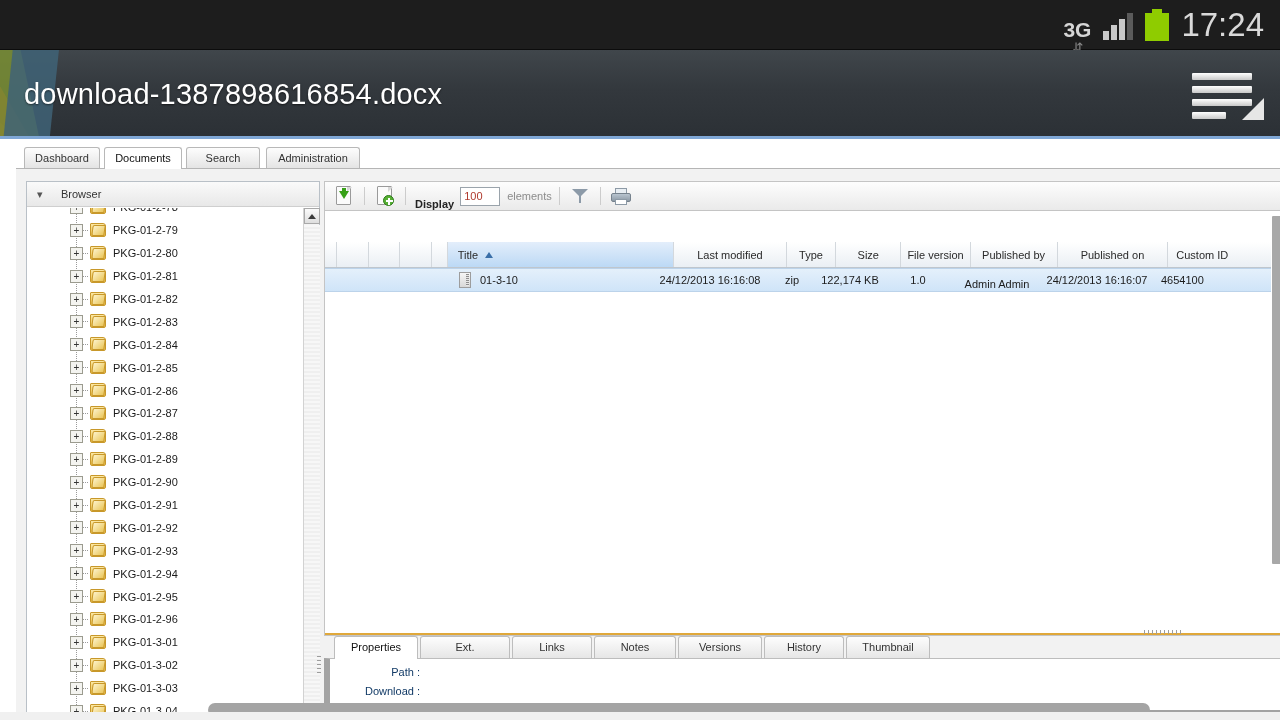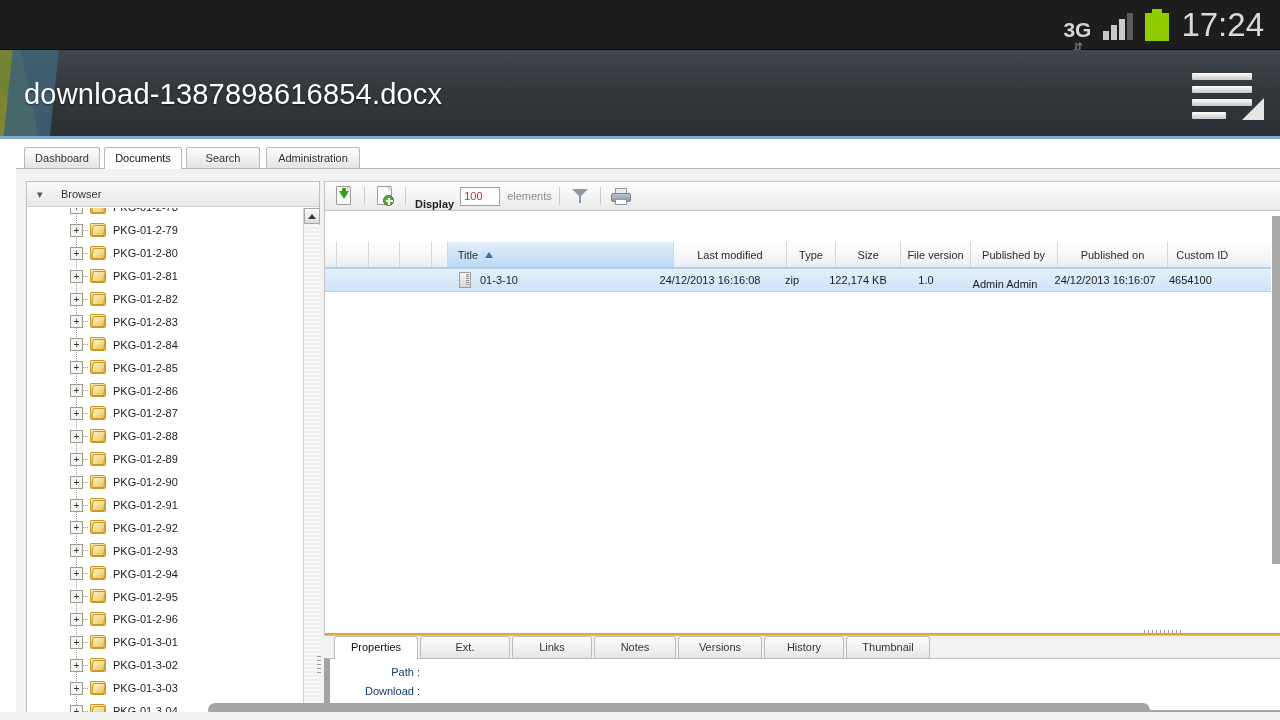--- a/index.html
+++ b/index.html
@@ -691,21 +691,21 @@
           <div class="gc" style="width:16px;"></div>
           <div class="gc left" style="width:204px;">
             <span class="zipicon">
                 <span class="pg"></span>
                 <span class="zip"></span>
               </span>
             <span>01-3-10</span>
           </div>
           <div class="gc" style="width:114px;">24/12/2013 16:16:08</div>
           <div class="gc" style="width:50px;">zip</div>
-          <div class="gc" style="width:66px;margin-left:8px;">122,174 KB</div>
+          <div class="gc" style="width:66px;">122,174 KB</div>
           <div class="gc" style="width:70px;">1.0</div>
           <div class="gc" style="width:88px;margin-top:7px;">Admin Admin</div>
           <div class="gc" style="width:112px;">24/12/2013 16:16:07</div>
           <div class="gc left" style="width:120px;padding-left:8px;">4654100</div>
         </div>
 
         <div class="gridvscroll">
           <div class="thumb"></div>
         </div>
         <div class="orangeline"></div>

